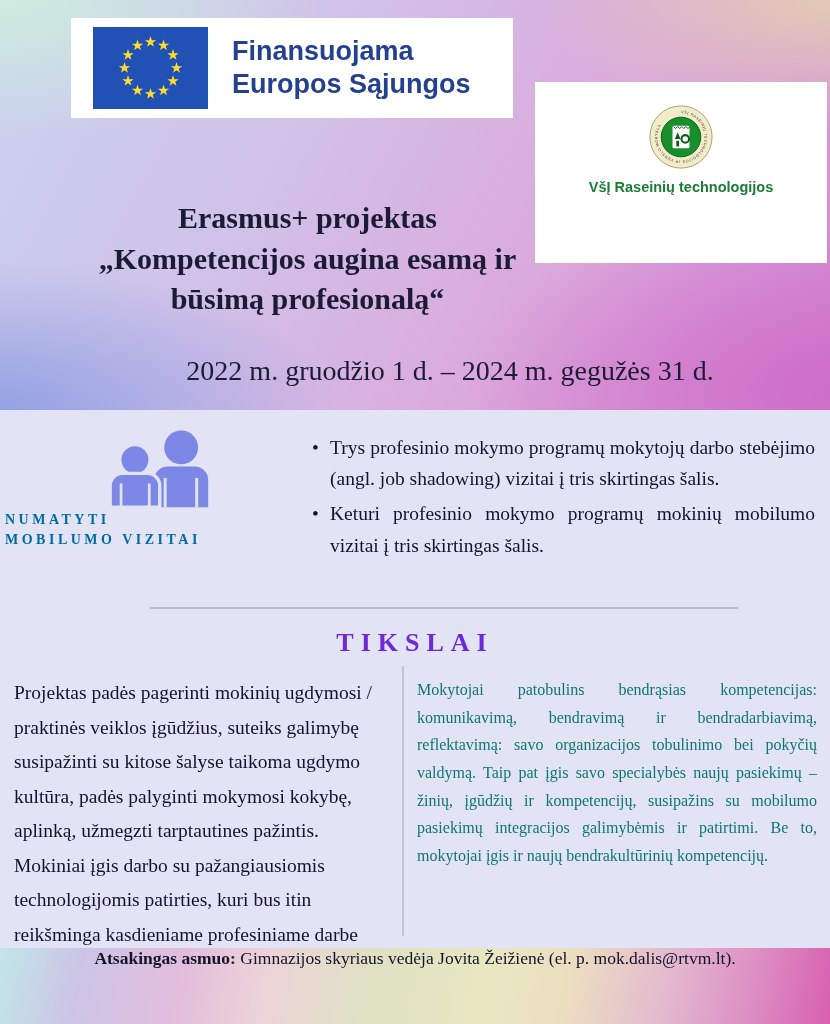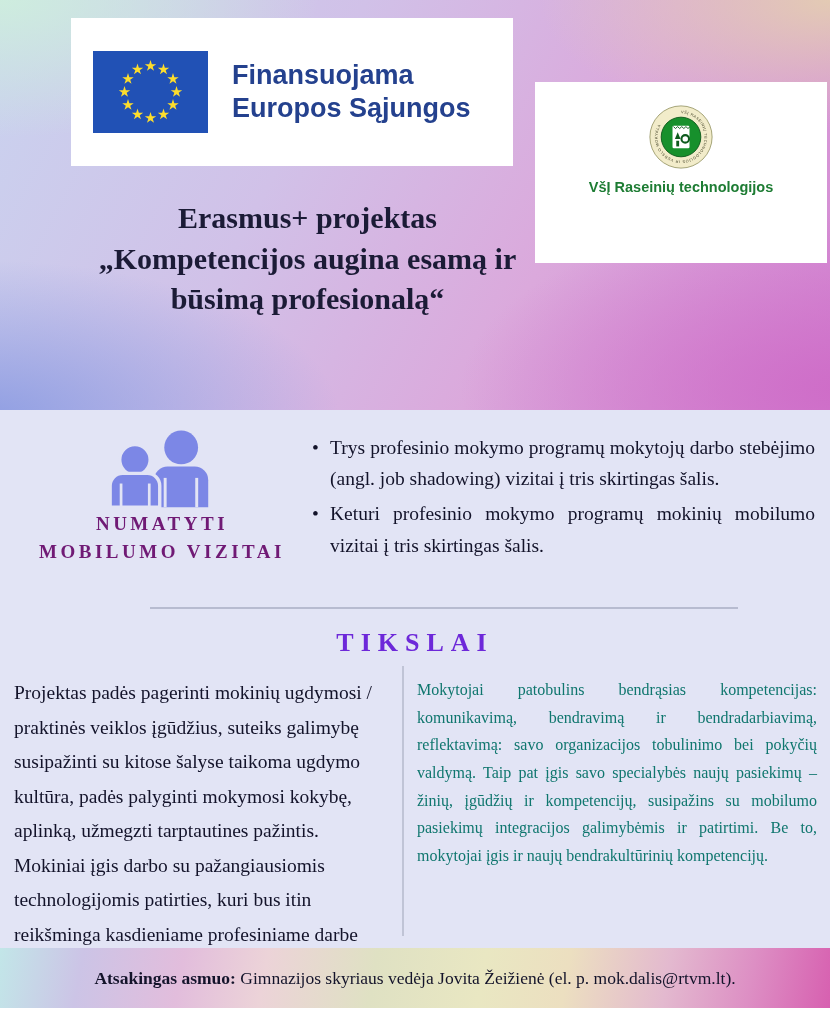--- a/index.html
+++ b/index.html
@@ -16,21 +16,21 @@
     background:
       radial-gradient(55% 48% at 0% 0%, rgba(206,238,221,.95), rgba(206,238,221,0) 70%),
       radial-gradient(50% 45% at 100% 0%, rgba(228,205,178,.95), rgba(228,205,178,0) 70%),
       radial-gradient(62% 58% at 102% 95%, rgba(206,106,199,.92), rgba(206,106,199,0) 75%),
       radial-gradient(58% 52% at -2% 102%, rgba(140,156,226,.95), rgba(140,156,226,0) 74%),
       linear-gradient(118deg,#c9d3ef 0%,#d1c1e8 35%,#dba9dc 65%,#d387d2 100%);
   }
 
   
   .eu-card{
-    left:71px;top:18px;width:442px;height:148px;background:#ffffff;
+    left:71px;top:18px;width:442px;height:100px;background:#ffffff;
     display:flex;align-items:center;
   }
   .eu-flag{margin-left:22px;flex:0 0 auto;display:block;}
   .eu-text{
     margin-left:24px;
     font-family:"Liberation Sans", sans-serif;
     font-weight:bold;font-size:27px;line-height:1.22;
     color:#24418e;letter-spacing:0px;
   }
 
@@ -55,23 +55,23 @@
     left:70px;top:355px;width:760px;text-align:center;
     font-size:28px;color:#1b1b36;
   }
 
   
   .panel{
     left:0;top:410px;width:830px;height:538px;background:#e2e4f5;
   }
   .people-icon{left:100px;top:428px;}
   .mobility-heading{
-    left:5px;top:510px;width:314px;text-align:center;
-    font-weight:bold;font-size:19px;line-height:1.45;
-    letter-spacing:3.5px;color:#701a75;
+    left:5px;top:510px;width:314px;text-align:left;
+    font-weight:bold;font-size:14px;line-height:1.45;
+    letter-spacing:3.5px;color:#0369a1;
   }
   .bullets{
     left:312px;top:432px;width:503px;
     font-size:19.5px;line-height:1.6;color:#13132a;
   }
   .bullet-item{display:flex;margin-bottom:4px;text-align:justify;}
   .bullet-marker{flex:0 0 18px;}
   .h-divider{
     left:150px;top:607px;width:588px;height:2px;background:#b7bbd0;
   }
@@ -86,25 +86,25 @@
   .col-right{
     left:417px;top:676px;width:400px;
     font-size:16px;line-height:1.73;color:#0f766e;text-align:justify;
   }
   .v-divider{
     left:402px;top:666px;width:2px;height:270px;background:#c0c4d6;
   }
 
   
   .footer{
-    left:0;top:948px;width:830px;height:60px;
+    left:0;top:948px;width:830px;height:76px;
     background:
       linear-gradient(100deg,#c2e6e8 0%,#ccc4e6 10%,#e2bddc 22%,#ecd3d8 32%,
         #dfe1c3 45%,#e9e7c2 58%,#ecdfc0 68%,#e3b9cf 80%,#dd8fc4 90%,#d760b0 100%);
-    display:flex;align-items:center;justify-content:center;
+    display:flex;align-items:flex-start;justify-content:center;
   }
   .footer-text{font-size:17.5px;color:#13132a;text-align:center;}
   .footer-label{font-weight:bold;}
 </style>
 </head>
 <body>
 
 <div class="abs top-area">
 
   <div class="abs eu-card">
@@ -152,20 +152,21 @@
       <div>VšĮ Raseinių technologijos</div>
     </div>
   </div>
 
   <div class="abs poster-title">
     <div>Erasmus+ projektas</div>
     <div>„Kompetencijos augina esamą ir</div>
     <div>būsimą profesionalą“</div>
   </div>
 
+  <div class="abs poster-date">2022 m. gruodžio 1 d. – 2024 m. gegužės 31 d.</div>
 </div>
 
 <div class="abs panel">
 
   <svg class="abs people-icon" width="124" height="84" viewBox="0 0 110 74" style="left:100px;top:18px;">
     <g fill="#7c87e6">
       <circle cx="72" cy="17" r="15"></circle>
       <path d="M48,70 v-24 a12,12 0 0 1 12,-12 h24 a12,12 0 0 1 12,12 v24 z"></path>
     </g>
     <g fill="#e2e4f5">

